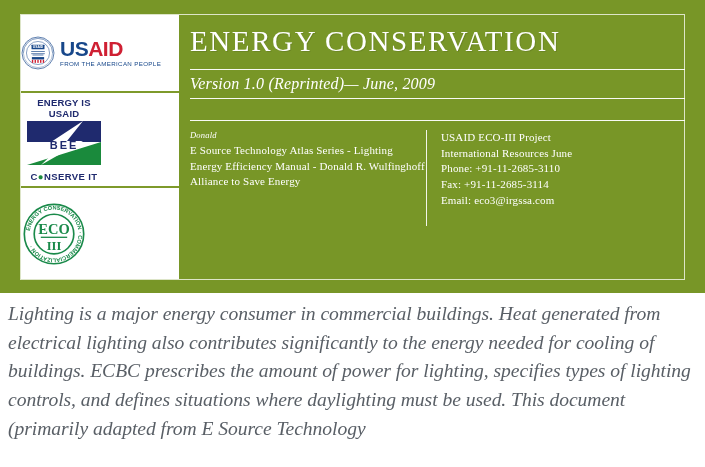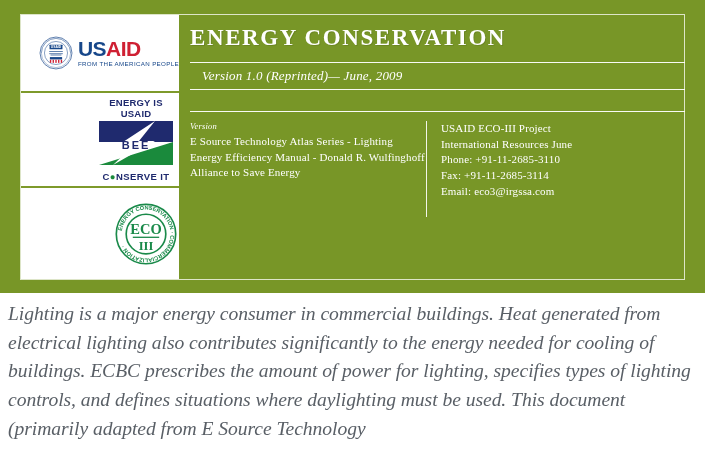--- a/index.html
+++ b/index.html
@@ -46,21 +46,21 @@
     background: #ffffff;
     box-sizing: border-box;
   }
   .logo-cell {
     position: absolute;
     left: 0;
     width: 158px;
     box-sizing: border-box;
     display: flex;
     align-items: center;
-    justify-content: flex-end;
+    justify-content: flex-start;
   }
   .logo-cell.c1 { top: 0;    height: 78px; border-bottom: 2px solid #7e9a2b; }
   .logo-cell.c2 { top: 78px; height: 95px; border-bottom: 2px solid #7e9a2b; }
   .logo-cell.c3 { top: 173px;height: 91px; }
 
   
   .usaid { display: flex; align-items: center; gap: 5px; }
   .usaid-seal { width: 34px; height: 34px; flex: 0 0 auto; }
   .usaid-text { display: flex; flex-direction: column; line-height: 1; }
   .usaid-word {
@@ -109,41 +109,41 @@
   
   .content {
     position: absolute;
     left: 190px;
     top: 15px;
     right: 20px;
     height: 264px;
   }
   .title {
     font-family: "Liberation Serif", serif;
-    font-weight: bold;
-    color: #ffffff;
-    font-size: 23px;
+    font-weight: normal;
+    color: #ffffff;
+    font-size: 29px;
     line-height: 1.18;
     letter-spacing: 1.6px;
     margin: 9px 8px 0 0;
     text-shadow: 1px 1px 0 rgba(0,0,0,0.10);
   }
   .rule {
     height: 1px;
     background: #ffffff;
     opacity: 0.95;
     margin: 0;
   }
   .rule.r1 { margin-top: 11px; }
   .version {
     font-family: "Liberation Serif", serif;
     font-style: italic;
     color: #ffffff;
-    font-size: 13px;
-    margin: 5px 0 5px 12px;
+    font-size: 16px;
+    margin: 5px 0 5px 0;
     letter-spacing: 0.2px;
   }
   .subtitle {
     font-family: "Liberation Serif", serif;
     font-weight: bold;
     color: #ffffff;
     font-size: 22px;
     letter-spacing: 1.4px;
     margin: 9px 0 0 0;
     text-shadow: 1px 1px 0 rgba(0,0,0,0.10);
@@ -274,21 +274,21 @@
 
     <div class="rule r1"></div>
     <div class="version">Version 1.0 (Reprinted)— June, 2009</div>
     <div class="rule r2"></div>
 
 
     <div class="rule r3"></div>
 
     <div class="lower">
       <div class="credits">
-        <div class="credits-head">Version</div>
+        <div class="credits-head">Donald</div>
         <div class="credits-line">E Source Technology Atlas Series - Lighting</div>
         <div class="credits-line">Energy Efficiency Manual - Donald R. Wulfinghoff</div>
         <div class="credits-line">Alliance to Save Energy</div>
       </div>
 
       <div class="vdivider"></div>
 
       <div class="contact">
         <div class="contact-line">USAID ECO-III Project</div>
         <div class="contact-line">International Resources June</div>

